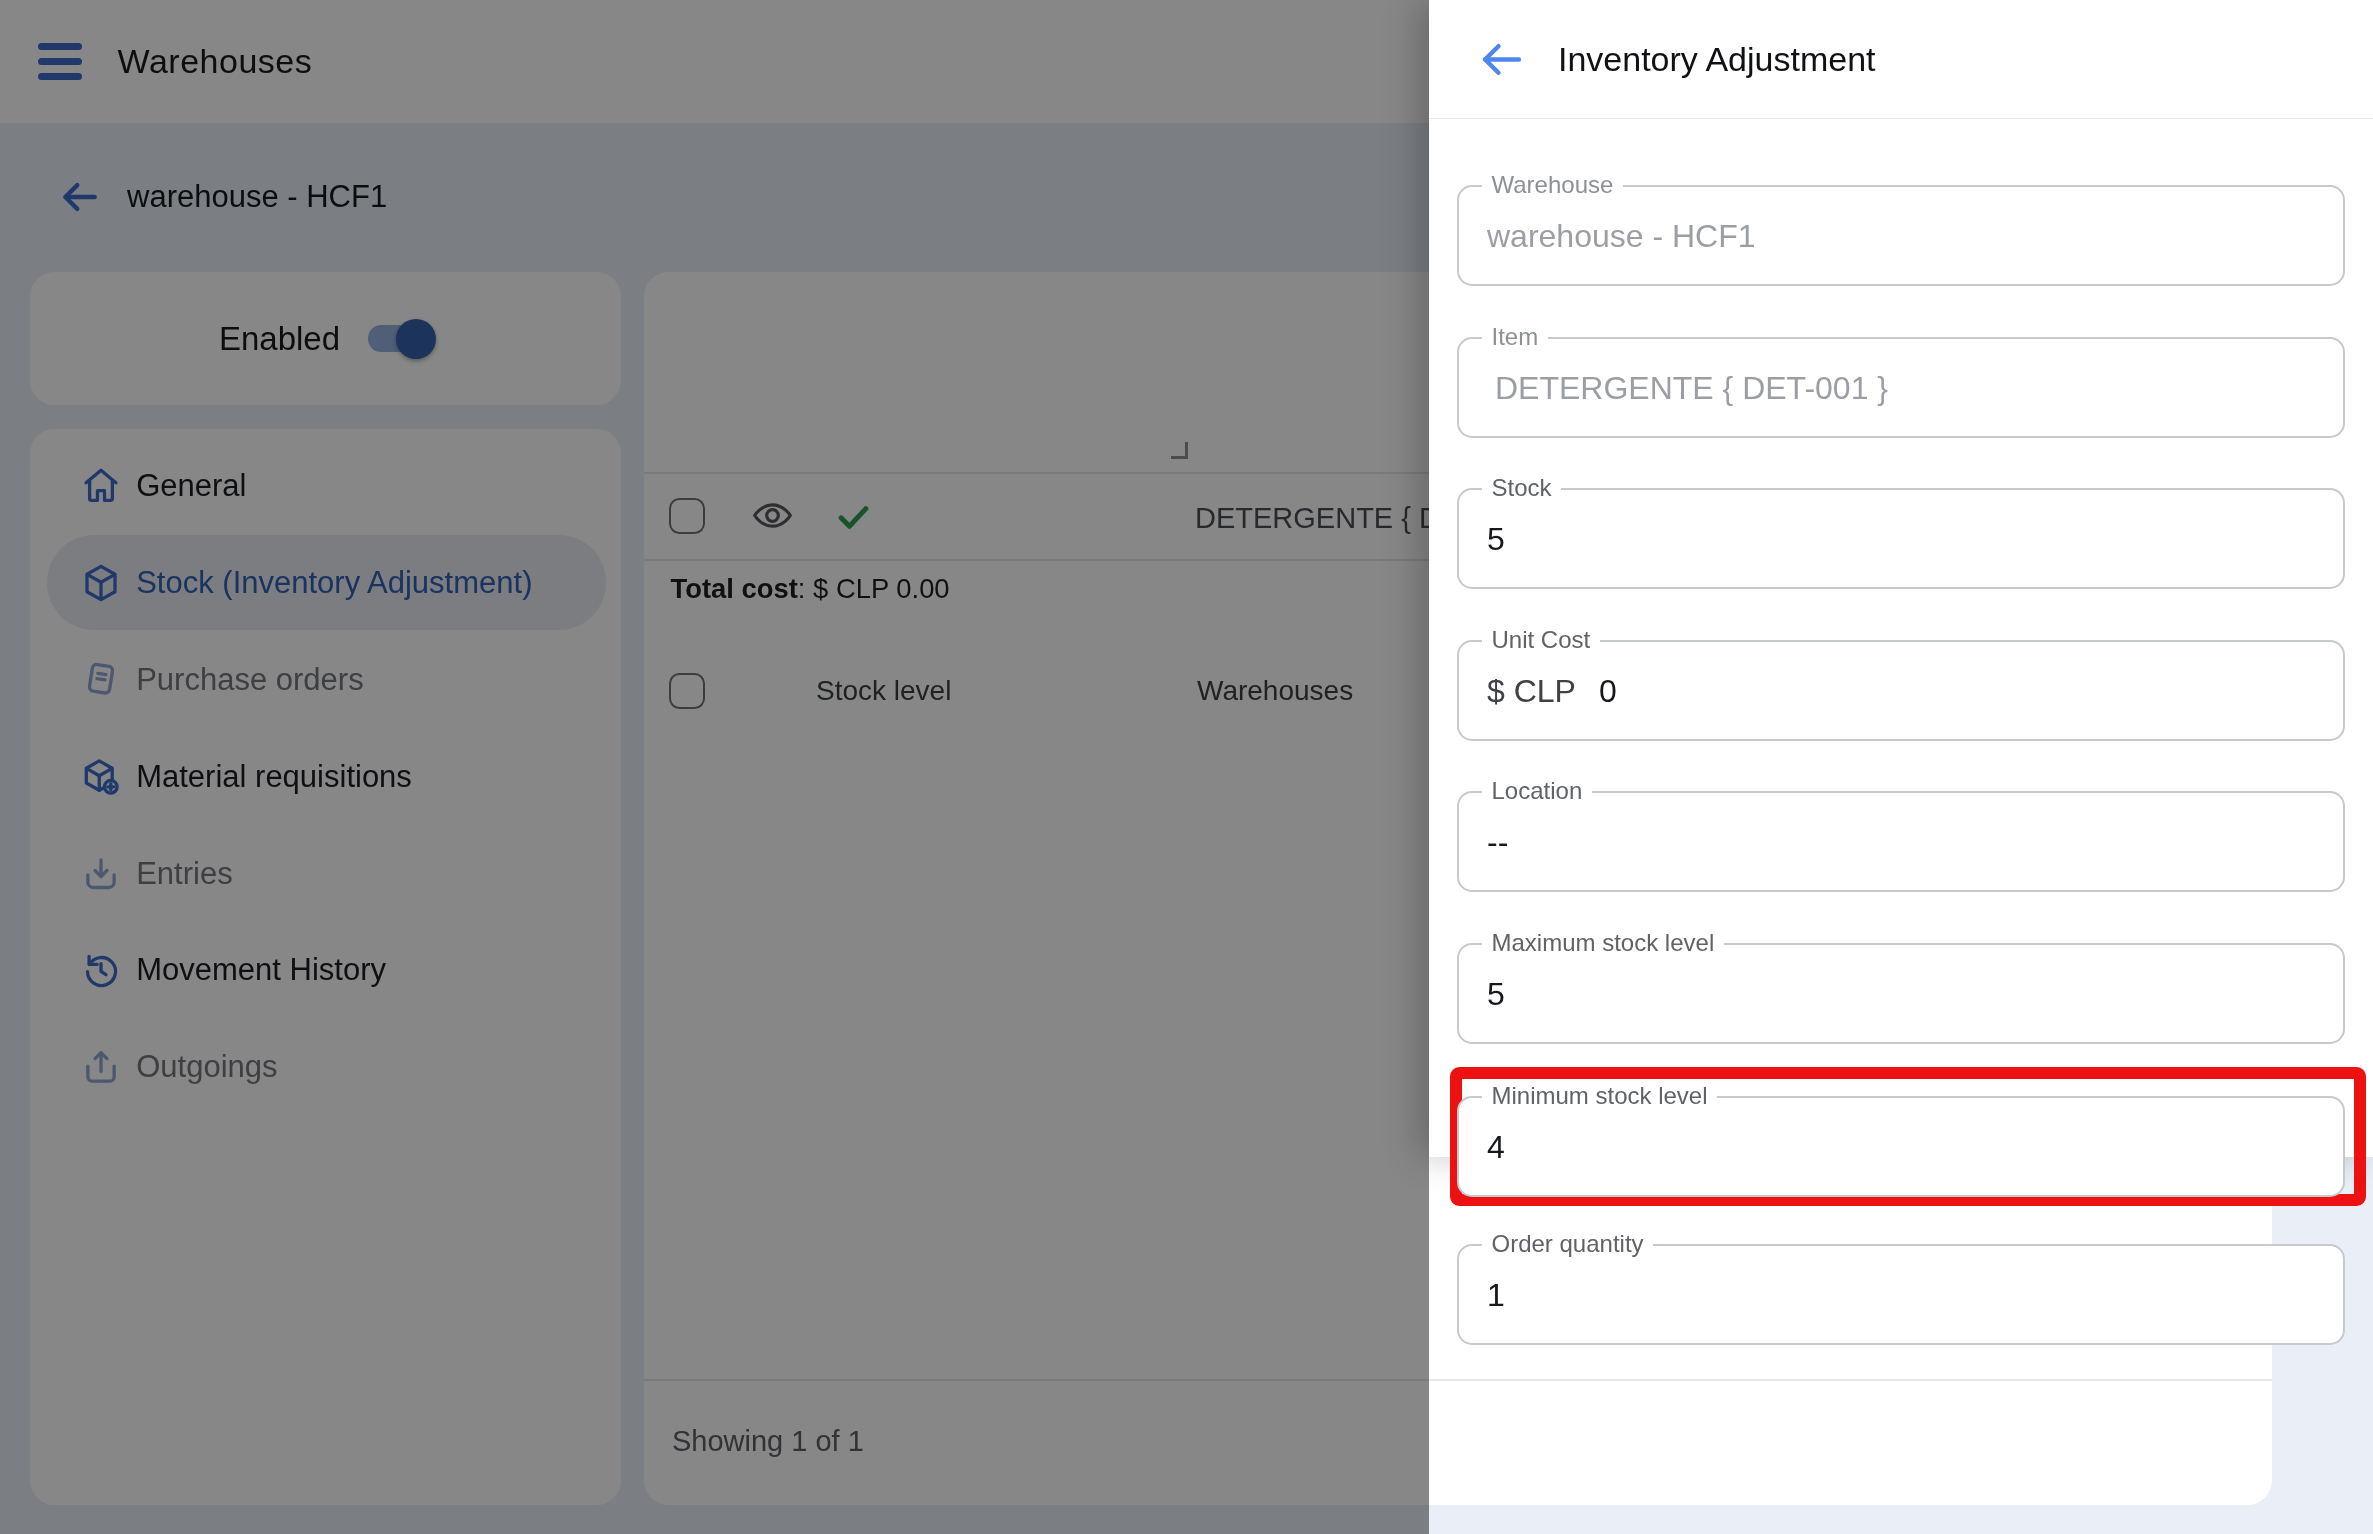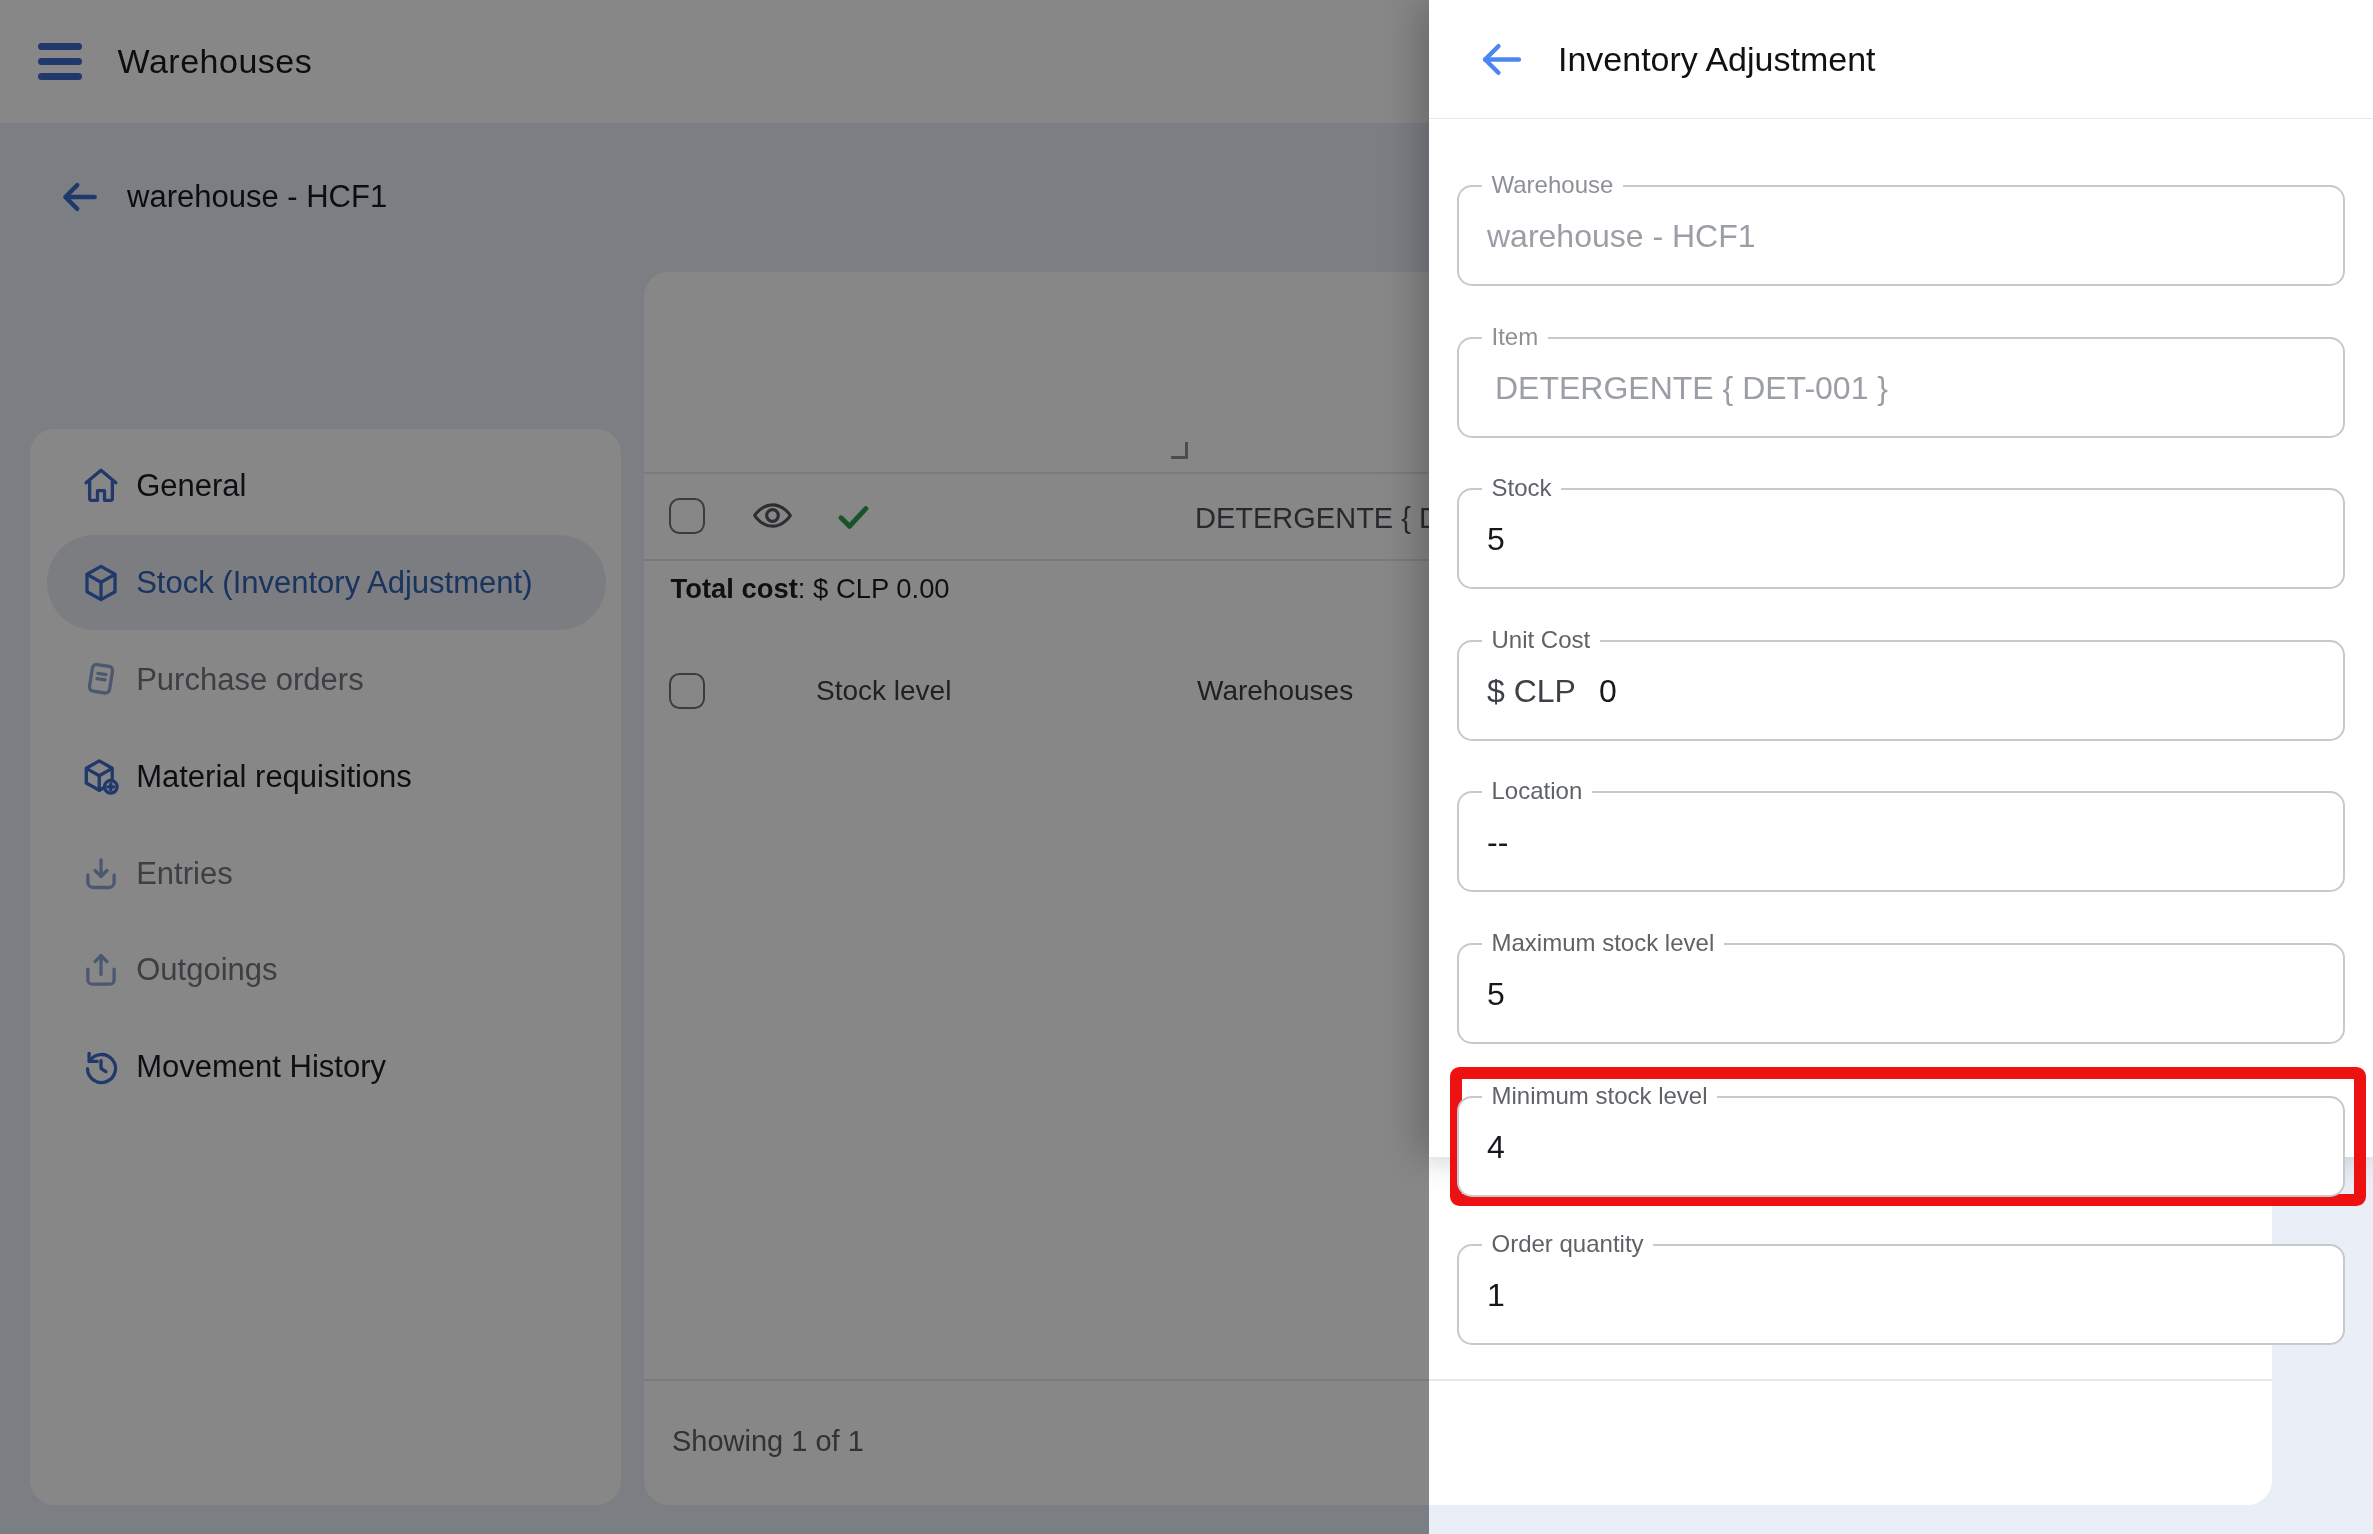--- a/index.html
+++ b/index.html
@@ -91,20 +91,27 @@
   <div class="breadcrumb">
     <div class="back-btn">
       <svg width="44" height="44" viewBox="0 0 24 24" fill="none" stroke="#3d6cc8" stroke-width="2.4" stroke-linecap="round" stroke-linejoin="round">
         <path d="M20 12H4.5"></path>
           <path d="m10.5 5.5-6.5 6.5 6.5 6.5"></path>
       </svg>
     </div>
     <div class="bc-title">warehouse - HCF1</div>
   </div>
 
+  <div class="card enabled-card">
+    <div class="enabled-label">Enabled</div>
+    <div class="switch">
+      <div class="track"></div>
+      <div class="thumb"></div>
+    </div>
+  </div>
 
   <div class="card nav-card">
 
     <div class="nav-item">
       <span class="nicon">
         <svg width="42" height="42" viewBox="0 0 24 24" fill="none" stroke-width="1.9" stroke-linecap="round" stroke-linejoin="round">
           <path d="M3.5 10.2 12 3l8.5 7.2"></path>
             <path d="M5.5 9v10.2a1 1 0 0 0 1 1H10v-5.6h4v5.6h3.5a1 1 0 0 0 1-1V9"></path>
         </svg>
         </span>
@@ -149,40 +156,40 @@
       <span class="nicon">
         <svg width="42" height="42" viewBox="0 0 24 24" fill="none" stroke-width="1.9" stroke-linecap="round" stroke-linejoin="round">
           <path d="M4.5 12.5v4.2a3 3 0 0 0 3 3h9a3 3 0 0 0 3-3v-4.2"></path>
             <path d="M12 4v9.2"></path>
             <path d="m8.6 10 3.4 3.4L15.4 10"></path>
         </svg>
         </span>
       <span class="nav-label">Entries</span>
     </div>
 
+    <div class="nav-item">
+      <span class="nicon">
+        <svg width="42" height="42" viewBox="0 0 24 24" fill="none" stroke-width="1.9" stroke-linecap="round" stroke-linejoin="round">
+          <path d="M5.2 4.2v4.6h4.6"></path>
+            <path d="M5.4 8.8A8 8 0 1 1 4.3 13"></path>
+            <path d="M12 8.4v4.4l2.8 1.9"></path>
+        </svg>
+        </span>
+      <span class="nav-label">Movement History</span>
+    </div>
+
     <div class="nav-item muted">
       <span class="nicon">
         <svg width="42" height="42" viewBox="0 0 24 24" fill="none" stroke-width="1.9" stroke-linecap="round" stroke-linejoin="round">
           <path d="M4.5 11.5v6.2a2.4 2.4 0 0 0 2.4 2.4h10.2a2.4 2.4 0 0 0 2.4-2.4v-6.2"></path>
             <path d="M12 14.5V3.8"></path>
             <path d="M8.6 7.2 12 3.8l3.4 3.4"></path>
         </svg>
         </span>
       <span class="nav-label">Outgoings</span>
-    </div>
-
-    <div class="nav-item">
-      <span class="nicon">
-        <svg width="42" height="42" viewBox="0 0 24 24" fill="none" stroke-width="1.9" stroke-linecap="round" stroke-linejoin="round">
-          <path d="M5.2 4.2v4.6h4.6"></path>
-            <path d="M5.4 8.8A8 8 0 1 1 4.3 13"></path>
-            <path d="M12 8.4v4.4l2.8 1.9"></path>
-        </svg>
-        </span>
-      <span class="nav-label">Movement History</span>
     </div>
   </div>
 
   <div class="card table-card">
     <div class="total-cost">
       <b>Total cost</b><span>: $ CLP 0.00</span>
     </div>
 
     <div class="cbx" style="left:24.6px;top:401px;"></div>
     <div class="col-head" style="left:172px;top:403px;">Stock level</div>

